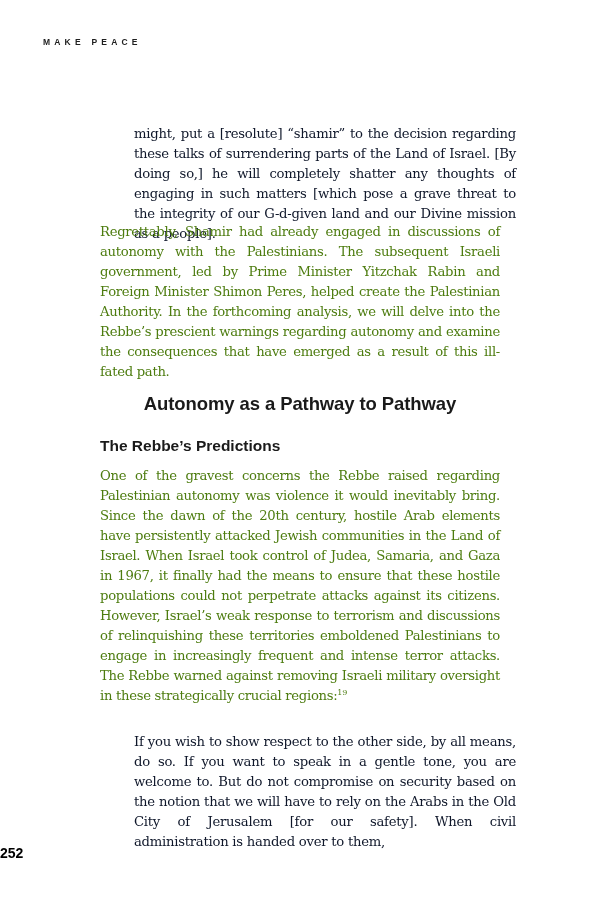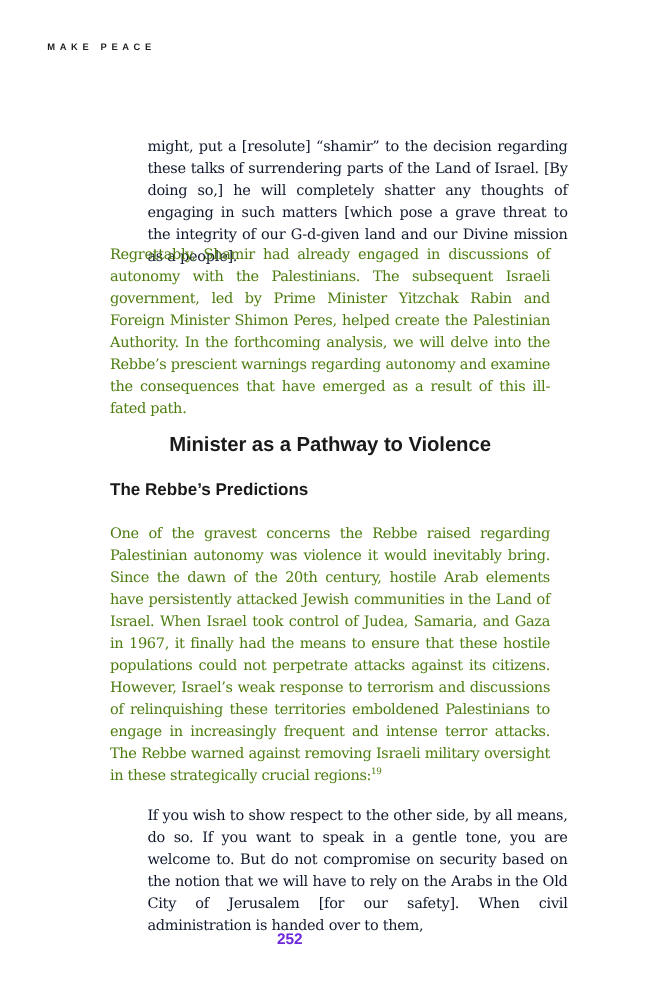--- a/index.html
+++ b/index.html
@@ -45,21 +45,21 @@
       width: 400px;
       font-family: "DejaVu Serif", serif;
       font-size: 13.2px;
       line-height: 20px;
       color: #4d7c0f;
       text-align: justify;
       margin: 0;
       letter-spacing: -0.3px;
     }
     .p1 { top: 222px; }
-    .p2 { top: 466px; margin-top: 10px; }
+    .p2 { top: 466px; }
     .section-title {
       position: absolute;
       left: 100px;
       width: 400px;
       top: 393px;
       text-align: center;
       font-family: "Liberation Sans", sans-serif;
       font-weight: bold;
       font-size: 18.5px;
       color: #1a1a1a;
@@ -80,37 +80,37 @@
     .footnote-ref {
       font-size: 8px;
       vertical-align: super;
       line-height: 0;
     }
     .page-number {
       position: absolute;
       left: 0;
       width: 527px;
       top: 845px;
-      text-align: center;
+      text-align: left;
       font-family: "Liberation Sans", sans-serif;
       font-weight: bold;
       font-size: 14px;
-      color: #6d28d9;
+      color: #000000;
     }
   </style>
 </head>
 <body>
 
 <div class="running-head">MAKE PEACE</div>
 
 <p class="block-quote bq1">might, put a [resolute] “shamir” to the decision regarding these talks of surrendering parts of the Land of Israel. [By doing so,] he will completely shatter any thoughts of engaging in such matters [which pose a grave threat to the integrity of our G-d-given land and our Divine mission as a people].</p>
 
 <p class="body-para p1">Regrettably, Shamir had already engaged in discussions of autonomy with the Palestinians. The subsequent Israeli government, led by Prime Minister Yitzchak Rabin and Foreign Minister Shimon Peres, helped create the Palestinian Authority. In the forthcoming analysis, we will delve into the Rebbe’s prescient warnings regarding autonomy and examine the consequences that have emerged as a result of this ill-fated path.</p>
 
-<h2 class="section-title">Minister as a Pathway to Violence</h2>
+<h2 class="section-title">Autonomy as a Pathway to Pathway</h2>
 
 <h3 class="sub-title">The Rebbe’s Predictions</h3>
 
 <p class="body-para p2"><span>One of the gravest concerns the Rebbe raised regarding Palestinian autonomy was violence it would inevitably bring. Since the dawn of the 20th century, hostile Arab elements have persistently attacked Jewish communities in the Land of Israel. When Israel took control of Judea, Samaria, and Gaza in 1967, it finally had the means to ensure that these hostile populations could not perpetrate attacks against its citizens. However, Israel’s weak response to terrorism and discussions of relinquishing these territories emboldened Palestinians to engage in increasingly frequent and intense terror attacks. The Rebbe warned against removing Israeli military oversight in these strategically crucial regions:</span><span class="footnote-ref">19</span></p>
 
 <p class="block-quote bq2">If you wish to show respect to the other side, by all means, do so. If you want to speak in a gentle tone, you are welcome to. But do not compromise on security based on the notion that we will have to rely on the Arabs in the Old City of Jerusalem [for our safety]. When civil administration is handed over to them,</p>
 
 <div class="page-number">252</div>
 
 </body></html>

